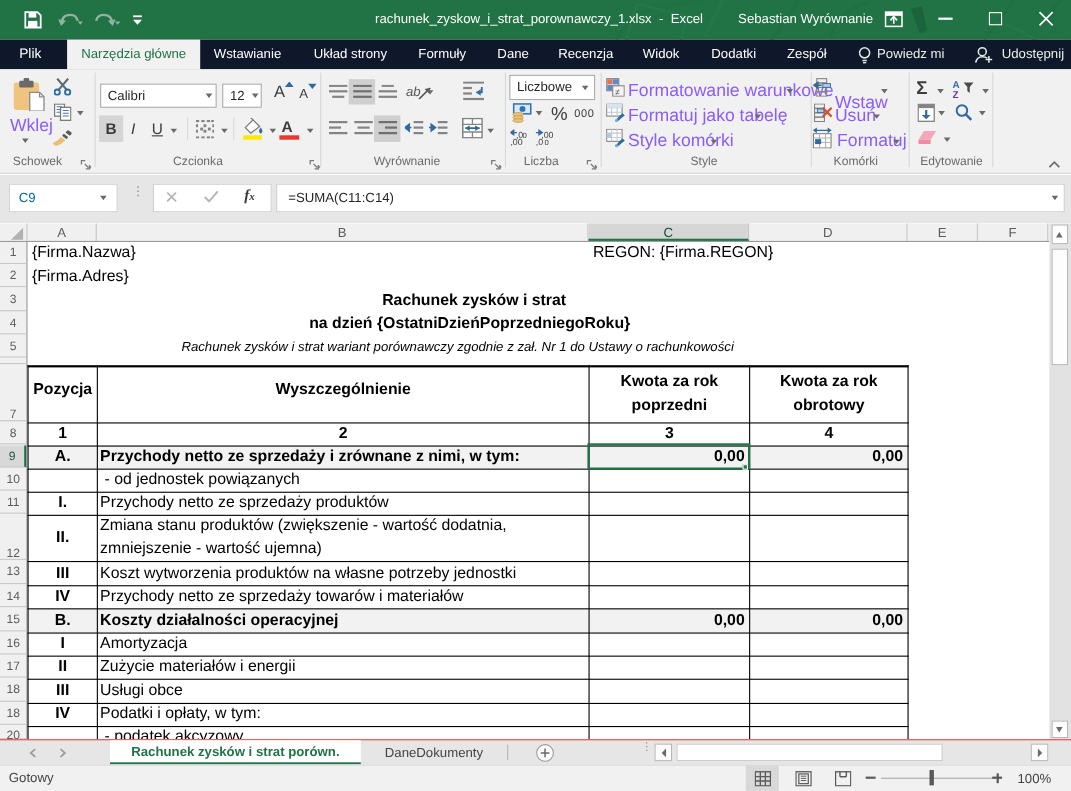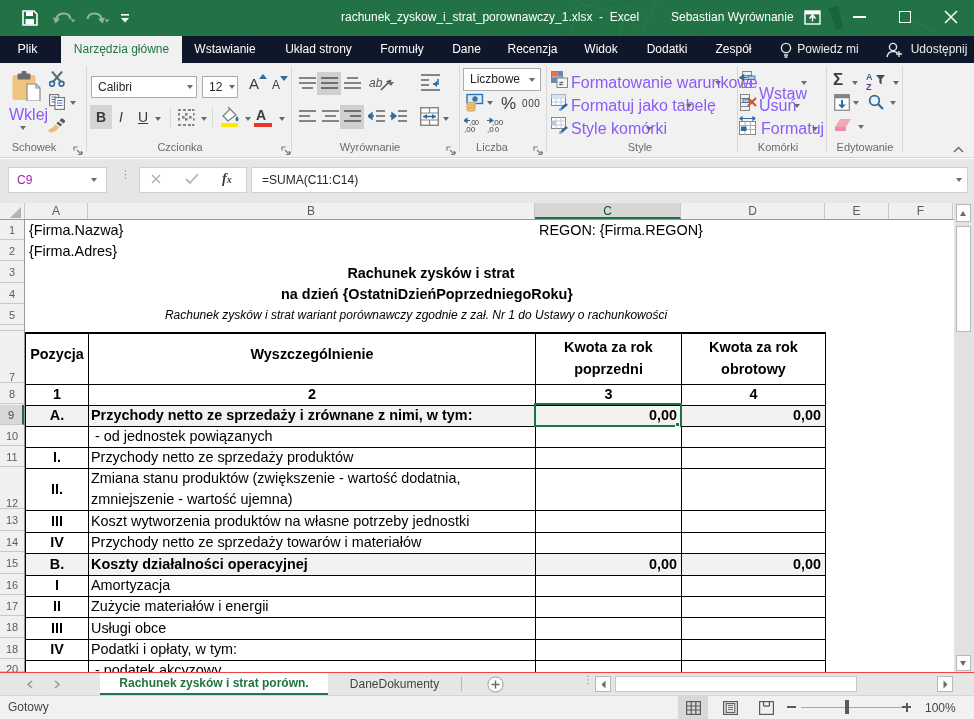--- a/index.html
+++ b/index.html
@@ -426,21 +426,21 @@
     <path d="M 6 1 L 17 1 L 12 9 L 1 9 Z" fill="#f4a7b9"></path>
     <path d="M 1 9 L 12 9 L 12 13 L 1 13 Z" fill="#ef8ba4"></path>
   </svg>
   <div class="dd" style="left:858px;top:62px;"></div>
   <svg class="abs" style="left:953px;top:83px;" width="11" height="7" viewBox="0 0 11 7">
         <path d="M 1 6 L 5.5 1.5 L 10 6" fill="none" stroke="#6a6a6a" stroke-width="1.5"></path>
       </svg>
 </div>
 
 <div id="fbar">
-  <div class="fbox" style="left:8px;top:8px;width:99px;height:26px;font-size:12px;color:#a21caf;line-height:24px;padding-left:8px;">C9</div>
+  <div class="fbox" style="left:8px;top:8px;width:99px;height:26px;font-size:12px;color:#0369a1;line-height:24px;padding-left:8px;">C9</div>
   <div class="dd" style="left:91px;top:19px;"></div>
   <div class="abs" style="left:120px;top:13px;width:3px;height:16px;color:#8a8a8a;font-size:11px;line-height:5px;">⋮</div>
   <div class="fbox" style="left:139px;top:8px;width:108px;height:26px;"></div>
   <svg class="abs" style="left:150px;top:14px;" width="12" height="12" viewBox="0 0 12 12">
         <path d="M 2 2 L 10 10 M 10 2 L 2 10" stroke="#b5b5b5" stroke-width="1.6"></path>
       </svg>
   <svg class="abs" style="left:185px;top:14px;" width="14" height="12" viewBox="0 0 14 12">
         <path d="M 1 6 L 5 10 L 13 1" fill="none" stroke="#b5b5b5" stroke-width="1.8"></path>
       </svg>
   <div class="abs" style="left:222px;top:12px;font-size:14px;font-style:italic;color:#3b3b3b;font-family:'Liberation Serif',serif;font-weight:bold;">f<span style="font-size:10px;">x</span></div>

